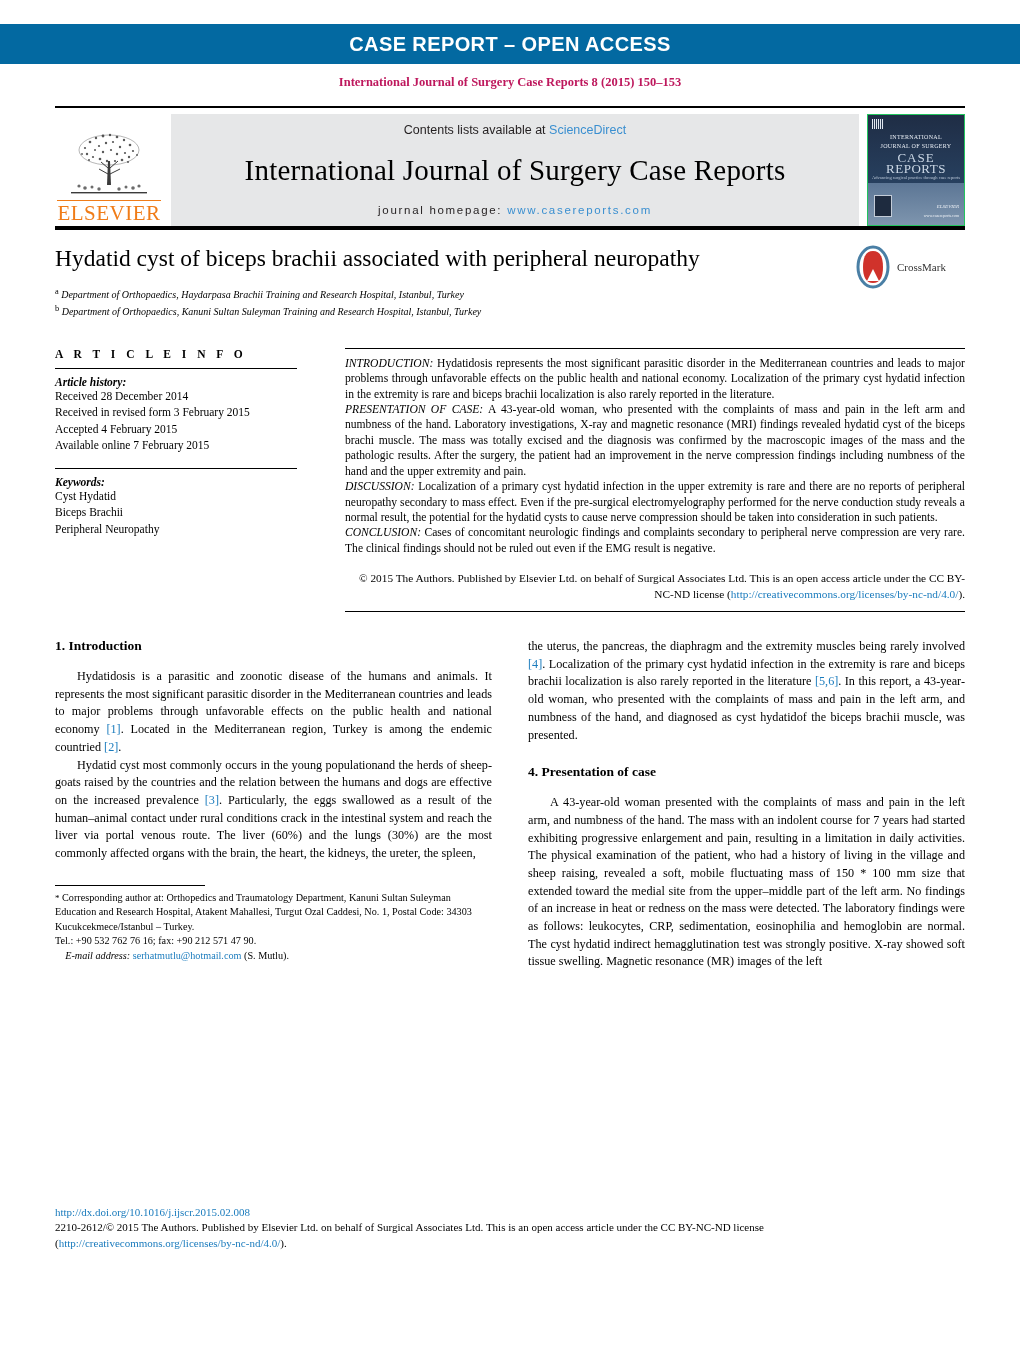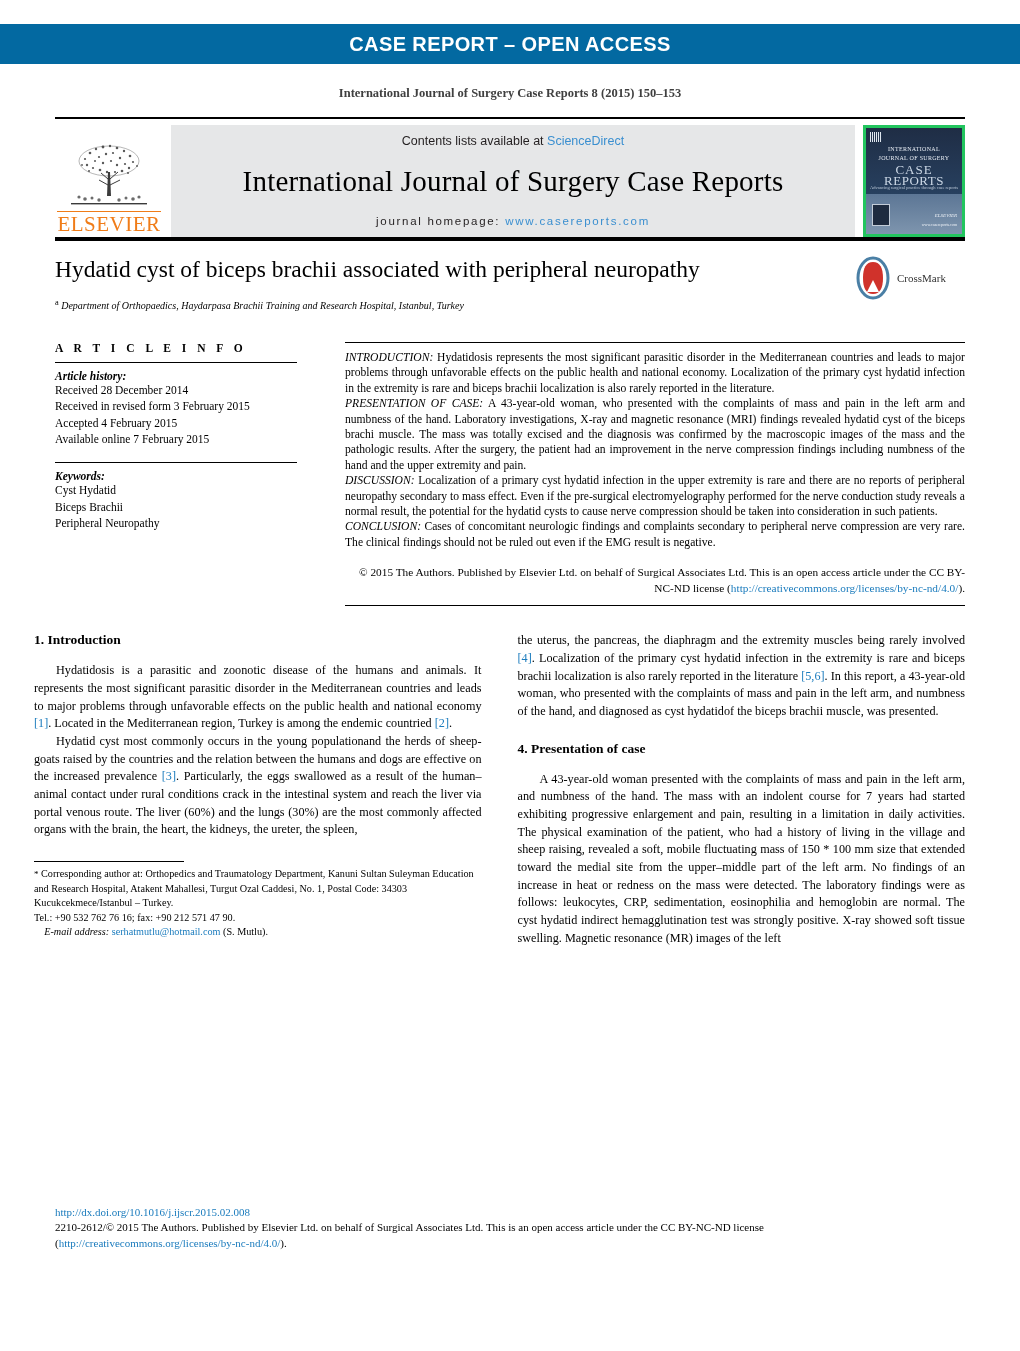--- a/index.html
+++ b/index.html
@@ -28,25 +28,25 @@
   .banner-text {
     color: #ffffff;
     font-family: "Liberation Sans", sans-serif;
     font-weight: bold;
     font-size: 20px;
     letter-spacing: 0.4px;
   }
 
   .citation-line {
     text-align: center;
-    color: #404040;
+    color: #be185d;
     font-family: "Liberation Serif", serif;
     font-weight: bold;
     font-size: 12.5px;
-    margin-top: 22px;
+    margin-top: 11px;
   }
 
   
   .masthead {
     margin: 16px 55px 0 55px;
     border-top: 2px solid #000;
     padding-top: 6px;
     display: flex;
     align-items: stretch;
     height: 112px;
@@ -100,21 +100,21 @@
     font-size: 11.5px;
     letter-spacing: 1.7px;
     color: #231f20;
   }
   .homepage-line .url { color: #3a8fd0; }
   .cover-thumb {
     width: 96px;
     flex: 0 0 96px;
     position: relative;
     background: #701a75;
-    border: 3px solid #22c55e;
+    border: 1px solid #22c55e;
     overflow: hidden;
   }
   .cover-top {
     position: absolute; left: 0; right: 0; top: 0; height: 62%;
     background: linear-gradient(#1f2d45, #27405f);
   }
   .cover-bottom {
     position: absolute; left: 0; right: 0; bottom: 0; height: 38%;
     background: linear-gradient(#5c7695, #7e95ae);
   }
@@ -241,21 +241,21 @@
     margin-top: 15px;
   }
   .license-block a, a.lnk {
     color: #1a7bbd;
     text-decoration: none;
   }
   .abs-bottom-rule { border-top: 1.2px solid #000; margin-top: 9px; }
 
   
   .body-cols {
-    margin: 26px 55px 0 34px;
+    margin: 26px 55px 0 55px;
     display: flex;
     gap: 36px;
     font-size: 12.2px;
   }
   .bcol { flex: 1 1 0; position: relative; }
   .bhead {
     font-family: "Liberation Serif", serif;
     font-weight: bold;
     font-size: 13.5px;
     margin: 0 0 14px 0;
@@ -393,20 +393,21 @@
       <path d="M20 6 C27 6 30 12 30 22 C30 32 27 38 20 38 C13 38 10 32 10 22 C10 12 13 6 20 6 Z" fill="#d0322b"></path>
       <path d="M20 24 L26 36 L14 36 Z" fill="#ffffff"></path>
     </svg>
     <span class="crossmark-label">CrossMark</span>
   </div>
 
   <h1 class="paper-title">Hydatid cyst of biceps brachii associated with peripheral neuropathy</h1>
 
 
   <p class="affil"><sup>a</sup> <span>Department of Orthopaedics, Haydarpasa Brachii Training and Research Hospital, Istanbul, Turkey</span></p>
+  <p class="affil"><sup>b</sup> <span>Department of Orthopaedics, Kanuni Sultan Suleyman Training and Research Hospital, Istanbul, Turkey</span></p>
 </div>
 
 <div class="info-abstract">
 
   <div class="col-info">
     <div class="sec-head">A R T I C L E  I N F O</div>
     <div class="hrule"></div>
     <p class="meta-label">Article history:</p>
     <p class="meta-line">Received 28 December 2014</p>
     <p class="meta-line">Received in revised form 3 February 2015</p>

